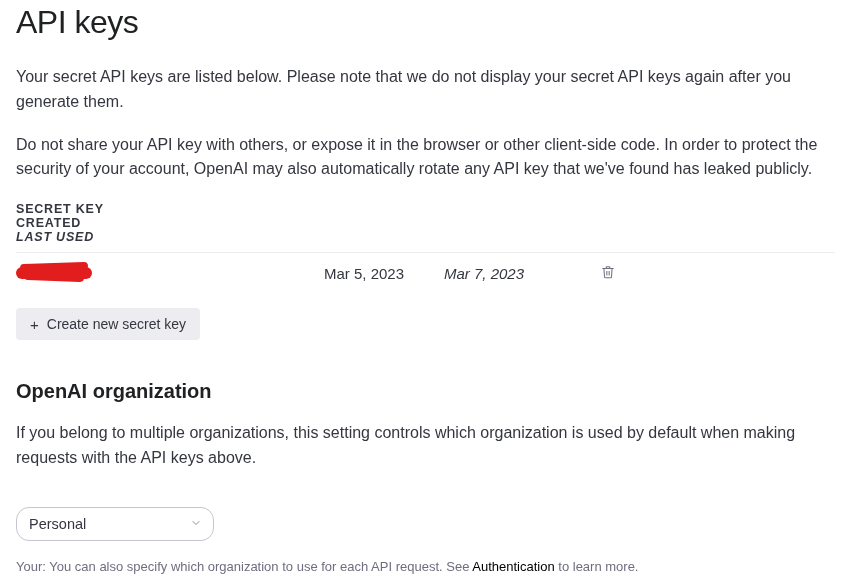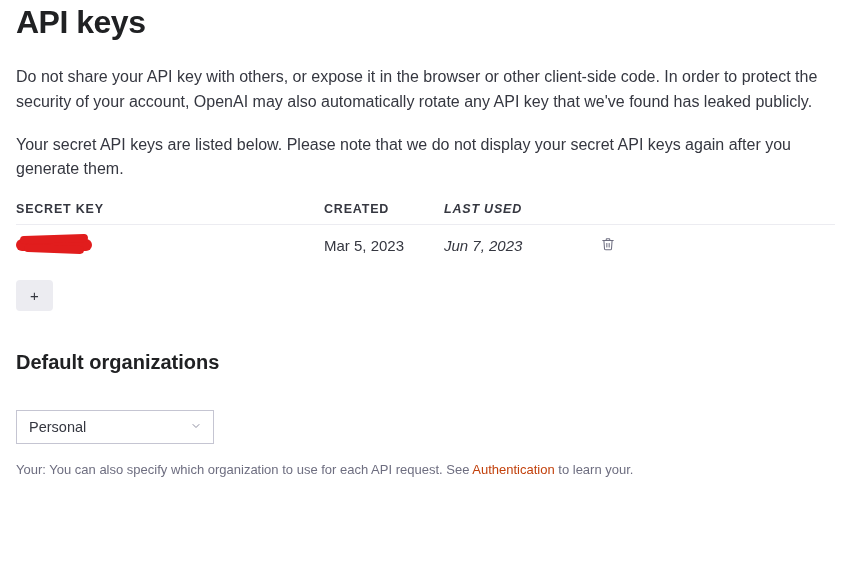--- a/index.html
+++ b/index.html
@@ -12,40 +12,41 @@
       color: #353740;
       background: #ffffff;
       padding: 0 16px;
       width: 851px;
     }
     .container {
       max-width: 820px;
     }
     h1 {
       font-size: 32px;
-      font-weight: 700;
+      font-weight: 400;
       color: #202123;
       margin-top: 4px;
       margin-bottom: 24px;
       letter-spacing: -0.5px;
     }
     .description {
       font-size: 16px;
       line-height: 1.55;
       color: #353740;
       margin-bottom: 18px;
     }
     .table {
       width: 100%;
       margin-top: 20px;
     }
     .table-header {
       display: flex;
       border-bottom: 1px solid #ececf1;
       padding-bottom: 8px;
+      flex-direction: column;
     }
     .table-header .th {
       font-size: 12.5px;
       font-weight: 700;
       letter-spacing: 0.8px;
       color: #353740;
       text-transform: uppercase;
     }
     .col-key { width: 308px; }
     .col-created { width: 120px; }
@@ -111,21 +112,21 @@
       margin-top: 40px;
       margin-bottom: 18px;
     }
     .select-wrap {
       position: relative;
       display: inline-block;
       margin-top: 18px;
     }
     .select {
       border: 1px solid #c5c5d2;
-      border-radius: 0;
+      border-radius: 13px;
       padding: 8px 40px 8px 12px;
       font-size: 14.5px;
       color: #353740;
       background: #fff;
       width: 198px;
       cursor: pointer;
       display: flex;
       align-items: center;
       justify-content: space-between;
     }
@@ -141,73 +142,75 @@
       height: 12px;
       stroke: #8e8ea0;
       fill: none;
     }
     .note {
       font-size: 13px;
       color: #6e6e80;
       margin-top: 18px;
     }
     .note a {
-      color: #c2410c;
+      color: #000000;
       text-decoration: none;
     }
   </style>
 </head>
 <body>
 
 <div class="container">
   <h1>API keys</h1>
 
+  <p class="description">Your secret API keys are listed below. Please note that we do not display your secret API keys again after you generate them.</p>
   <p class="description">Do not share your API key with others, or expose it in the browser or other client-side code. In order to protect the security of your account, OpenAI may also automatically rotate any API key that we've found has leaked publicly.</p>
-  <p class="description">Your secret API keys are listed below. Please note that we do not display your secret API keys again after you generate them.</p>
 
   <div class="table">
     <div class="table-header">
       <div class="th col-key">SECRET KEY</div>
       <div class="th col-created">CREATED</div>
       <div class="th col-lastused">LAST USED</div>
       <div class="th col-actions"></div>
     </div>
     <div class="table-row">
       <div class="td col-key">
         <span class="redacted"></span>
       </div>
       <div class="td col-created">Mar 5, 2023</div>
-      <div class="td col-lastused">Jun 7, 2023</div>
+      <div class="td col-lastused">Mar 7, 2023</div>
       <div class="td col-actions">
         <span class="trash-icon">
           <svg viewBox="0 0 24 24" stroke-width="1.8" stroke-linecap="round" stroke-linejoin="round">
             <polyline points="3 6 5 6 21 6"></polyline>
             <path d="M19 6l-1 14a2 2 0 0 1-2 2H8a2 2 0 0 1-2-2L5 6"></path>
             <path d="M10 11v6"></path>
             <path d="M14 11v6"></path>
             <path d="M9 6V4a1 1 0 0 1 1-1h4a1 1 0 0 1 1 1v2"></path>
           </svg>
         </span>
       </div>
     </div>
   </div>
 
   <button class="create-btn">
     <span class="plus">+</span>
+    <span>Create new secret key</span>
   </button>
 
-  <h2>Default organizations</h2>
+  <h2>OpenAI organization</h2>
+  <p class="description">If you belong to multiple organizations, this setting controls which organization is used by default when making requests with the API keys above.</p>
 
   <div class="select-wrap">
     <div class="select">
       <span>Personal</span>
     </div>
     <span class="chevron">
       <svg viewBox="0 0 24 24" stroke-width="2" stroke-linecap="round" stroke-linejoin="round">
         <polyline points="6 9 12 15 18 9"></polyline>
       </svg>
     </span>
   </div>
 
   <p class="note">
-    <span>Your: You can also specify which organization to use for each API request. See </span><a href="#">Authentication</a><span> to learn your.</span>
+    <span>Your: You can also specify which organization to use for each API request. See </span><a href="#">Authentication</a><span> to learn more.</span>
   </p>
 </div>
 
 </body></html>

